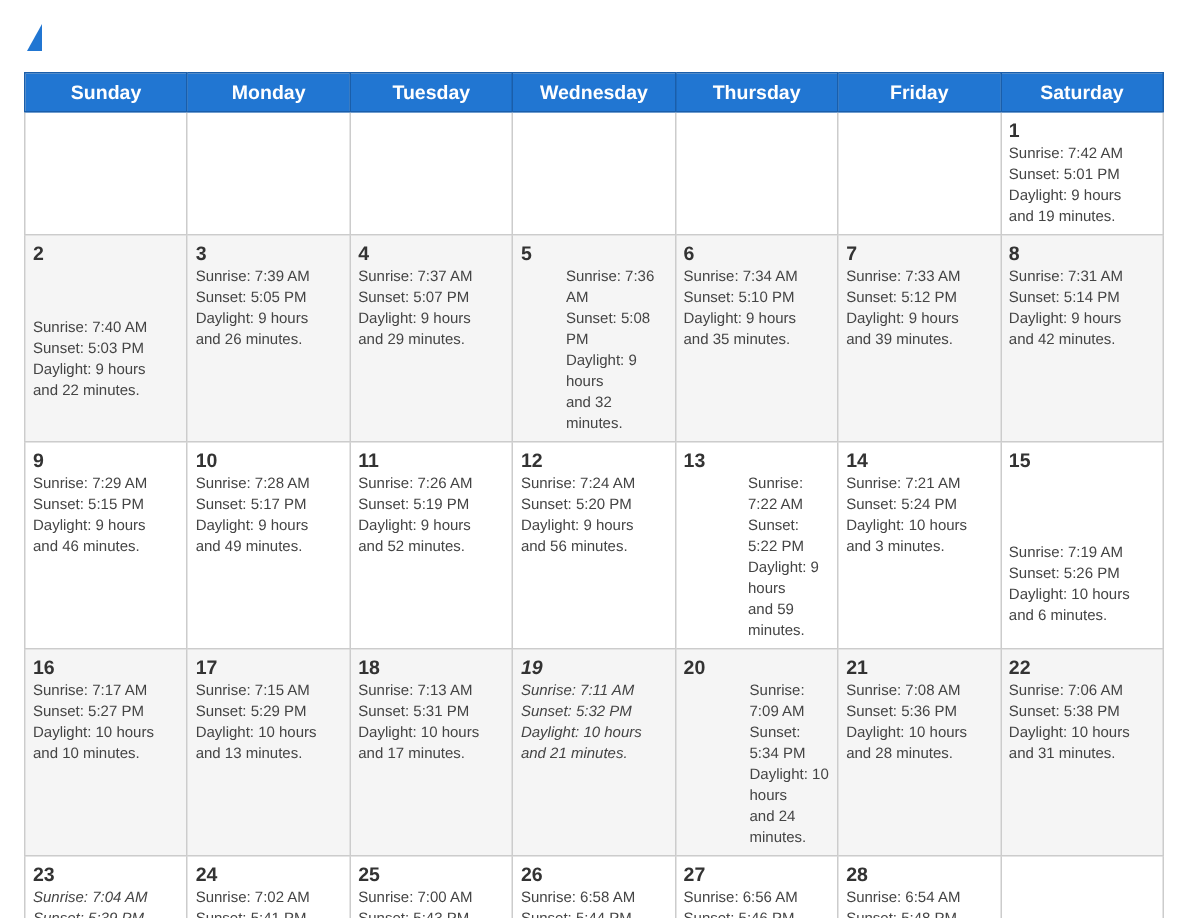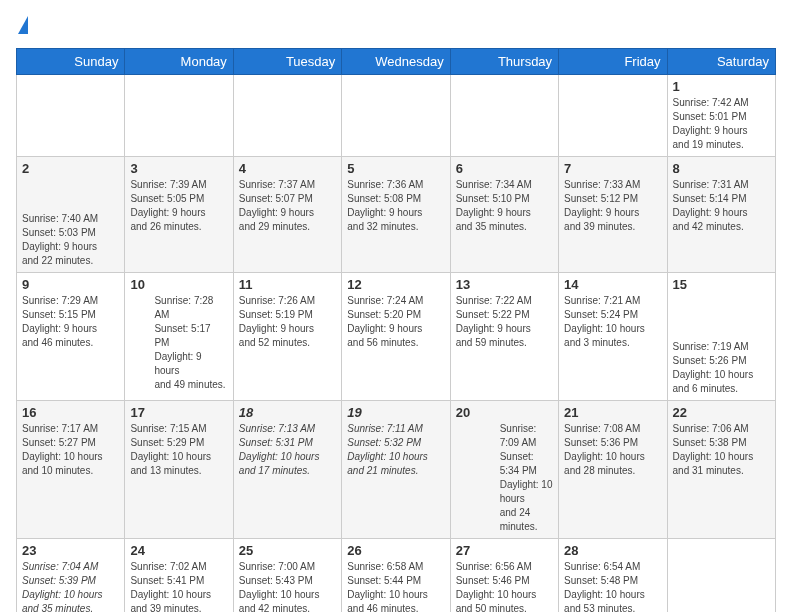--- a/index.html
+++ b/index.html
@@ -59,23 +59,23 @@
     }
     .calendar {
       width: 100%;
       border-collapse: collapse;
       border: 1px solid #ccc;
     }
     .calendar th {
       background-color: #2176d2;
       color: #fff;
       font-size: 13px;
-      font-weight: normal;
+      font-weight: bold;
       padding: 5px 6px;
-      text-align: right;
+      text-align: center;
       border: 1px solid #1a5eaa;
     }
     .calendar td {
       vertical-align: top;
       border: 1px solid #ccc;
       padding: 4px 5px;
       width: calc(100% / 7);
       min-height: 80px;
       background: #fff;
     }
@@ -160,21 +160,21 @@
         </td>
         <td style="background: rgb(245, 245, 245);">
           <span class="day-number">4</span>
           <div class="day-info" style="white-space: pre-line;">Sunrise: 7:37 AM
 Sunset: 5:07 PM
 Daylight: 9 hours
 and 29 minutes.</div>
         </td>
         <td style="background: rgb(245, 245, 245);">
           <span class="day-number">5</span>
-          <div class="day-info" style="white-space: pre-line;">Sunrise: 7:36 AM
+          <div class="day-info" style="white-space: pre-line; margin-left: 30px;">Sunrise: 7:36 AM
 Sunset: 5:08 PM
 Daylight: 9 hours
 and 32 minutes.</div>
         </td>
         <td style="background: rgb(245, 245, 245);">
           <span class="day-number">6</span>
           <div class="day-info" style="white-space: pre-line;">Sunrise: 7:34 AM
 Sunset: 5:10 PM
 Daylight: 9 hours
 and 35 minutes.</div>
@@ -197,42 +197,42 @@
       <tr>
         <td>
           <span class="day-number">9</span>
           <div class="day-info" style="white-space: pre-line;">Sunrise: 7:29 AM
 Sunset: 5:15 PM
 Daylight: 9 hours
 and 46 minutes.</div>
         </td>
         <td>
           <span class="day-number">10</span>
-          <div class="day-info" style="white-space: pre-line; margin-left: 24px;">Sunrise: 7:28 AM
+          <div class="day-info" style="white-space: pre-line;">Sunrise: 7:28 AM
 Sunset: 5:17 PM
 Daylight: 9 hours
 and 49 minutes.</div>
         </td>
         <td>
           <span class="day-number">11</span>
           <div class="day-info" style="white-space: pre-line;">Sunrise: 7:26 AM
 Sunset: 5:19 PM
 Daylight: 9 hours
 and 52 minutes.</div>
         </td>
         <td>
           <span class="day-number">12</span>
           <div class="day-info" style="white-space: pre-line;">Sunrise: 7:24 AM
 Sunset: 5:20 PM
 Daylight: 9 hours
 and 56 minutes.</div>
         </td>
         <td>
           <span class="day-number">13</span>
-          <div class="day-info" style="white-space: pre-line;">Sunrise: 7:22 AM
+          <div class="day-info" style="white-space: pre-line; margin-left: 43px;">Sunrise: 7:22 AM
 Sunset: 5:22 PM
 Daylight: 9 hours
 and 59 minutes.</div>
         </td>
         <td>
           <span class="day-number">14</span>
           <div class="day-info" style="white-space: pre-line;">Sunrise: 7:21 AM
 Sunset: 5:24 PM
 Daylight: 10 hours
 and 3 minutes.</div>
@@ -253,21 +253,21 @@
 Daylight: 10 hours
 and 10 minutes.</div>
         </td>
         <td style="background: rgb(245, 245, 245);">
           <span class="day-number">17</span>
           <div class="day-info" style="white-space: pre-line;">Sunrise: 7:15 AM
 Sunset: 5:29 PM
 Daylight: 10 hours
 and 13 minutes.</div>
         </td>
-        <td style="background: rgb(245, 245, 245); font-style: italic;">
+        <td style="background: rgb(245, 245, 245);">
           <span class="day-number">18</span>
           <div class="day-info" style="white-space: pre-line;">Sunrise: 7:13 AM
 Sunset: 5:31 PM
 Daylight: 10 hours
 and 17 minutes.</div>
         </td>
         <td style="background: rgb(245, 245, 245); font-style: italic;">
           <span class="day-number">19</span>
           <div class="day-info" style="white-space: pre-line;">Sunrise: 7:11 AM
 Sunset: 5:32 PM

